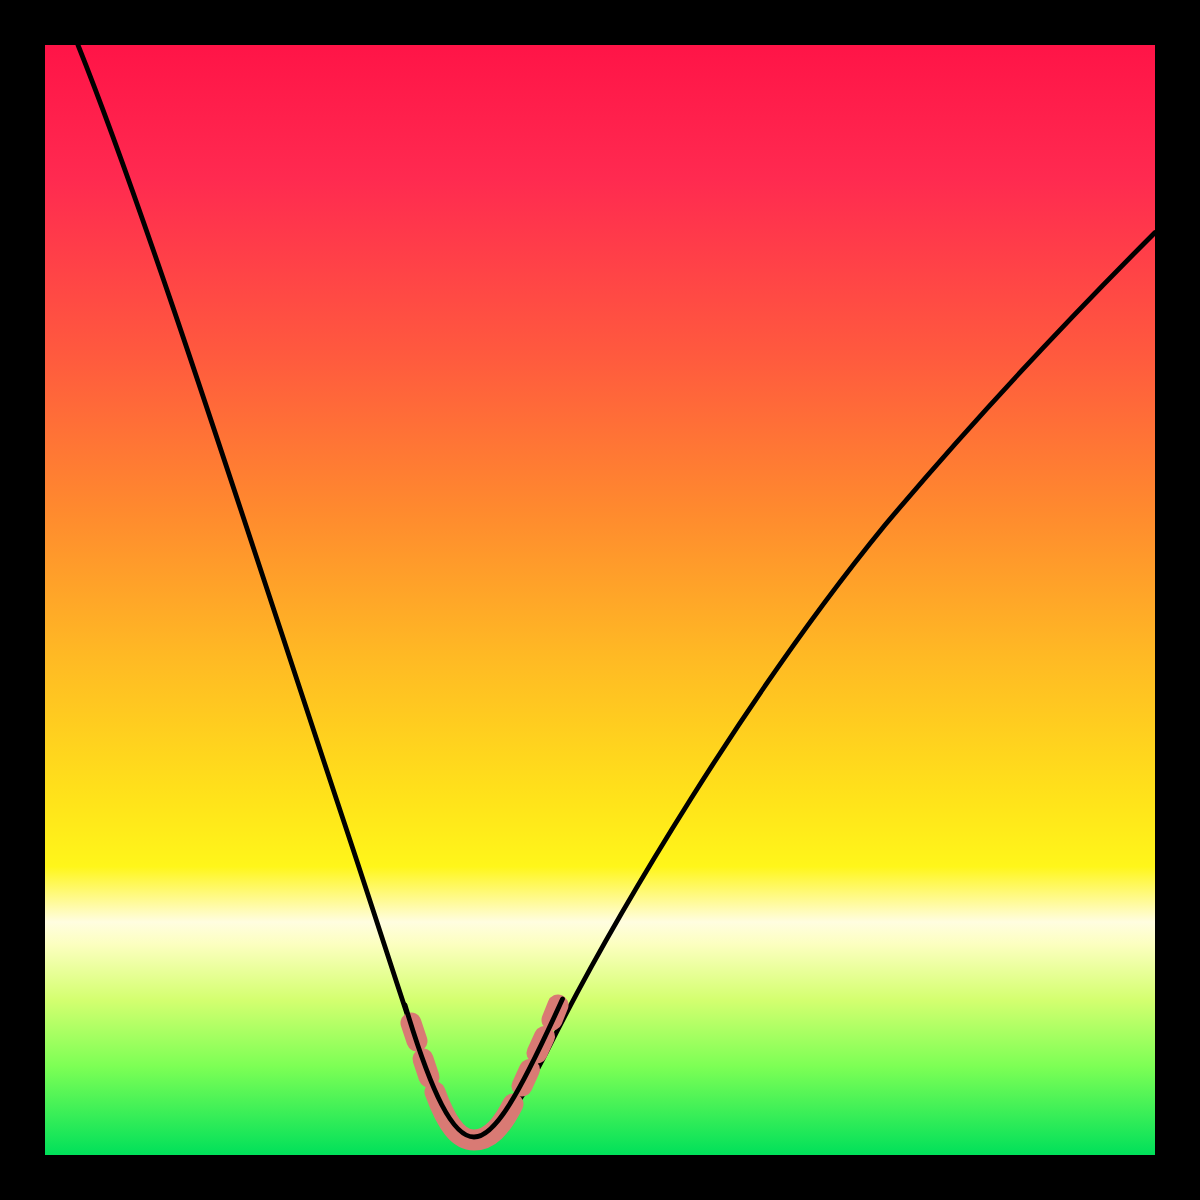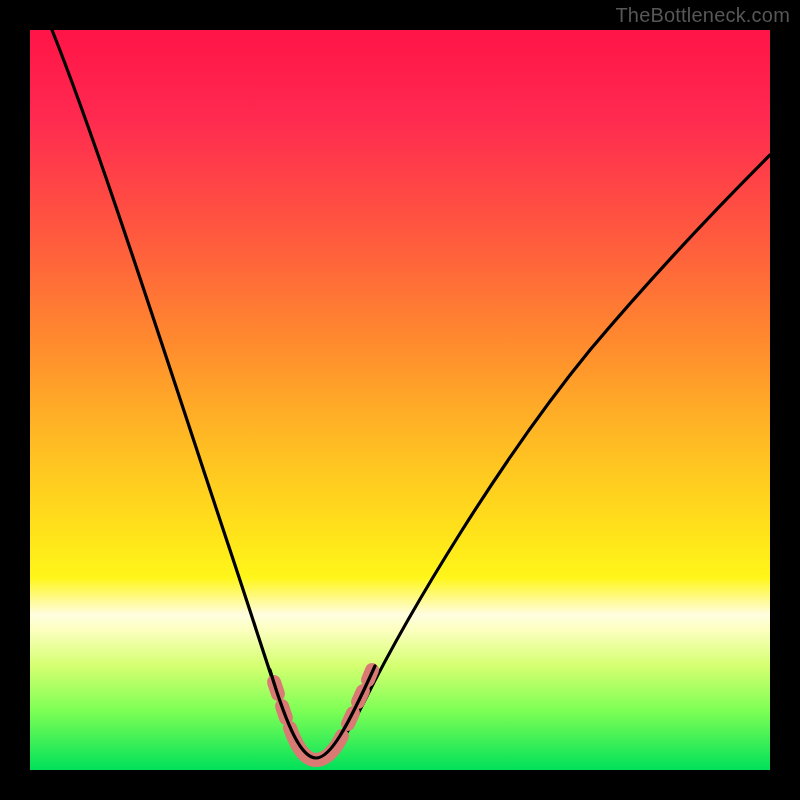--- a/index.html
+++ b/index.html
@@ -88,14 +88,13 @@
         <path d="M 328 672 L 333 661"></path>
         <path d="M 338 650 L 342 640"></path>
       </g>
 
       <path d="M 240 640
                C 258 700, 272 728, 286 728
                C 300 728, 316 700, 345 636" stroke="#000" stroke-width="3.2" fill="none" stroke-linecap="round"></path>
     </svg>
   </div>
 
-  <div class="attribution">TheBottleneck.com</div>
 </div>
 
 </body></html>

